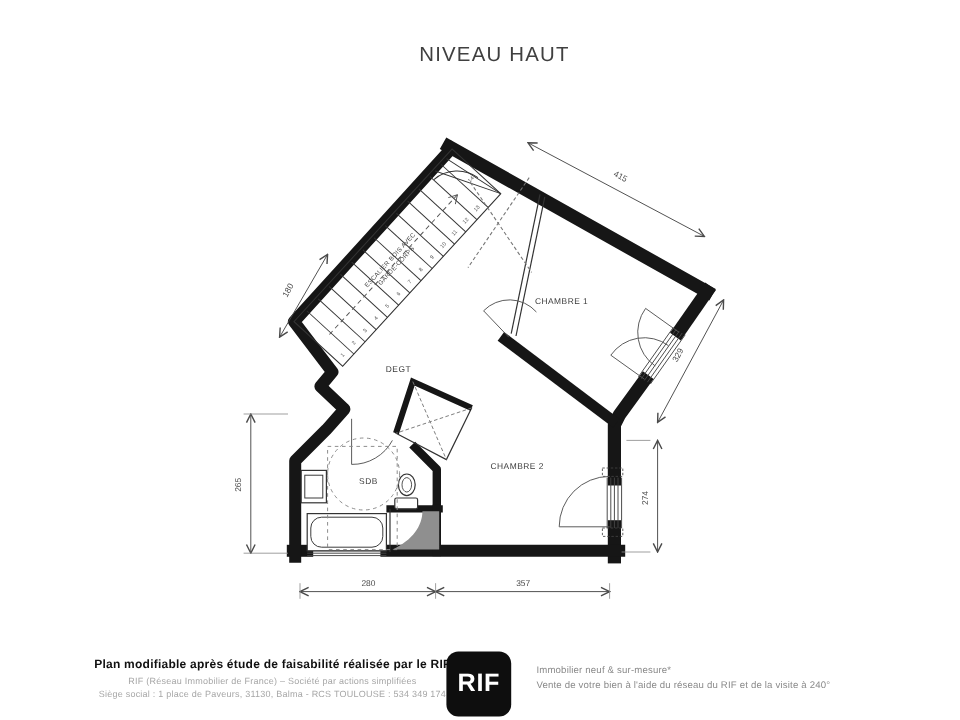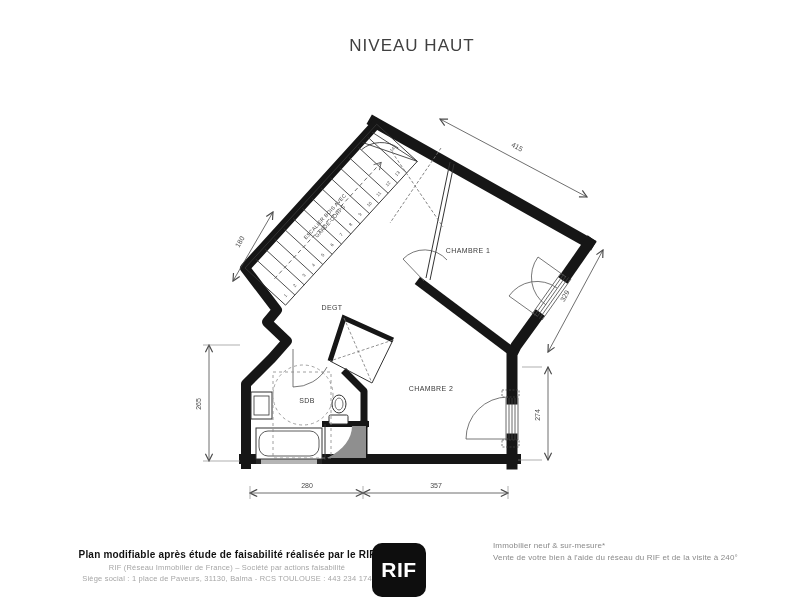--- a/index.html
+++ b/index.html
@@ -7,21 +7,21 @@
           font-family:"Liberation Sans", sans-serif; }
   .title { position:absolute; top:36px; left:12px; width:800px; text-align:center;
            font-size:17px; font-weight:500; letter-spacing:1px; color:#404040; }
   .plan-svg { position:absolute; left:0; top:0; }
   .footer-left { position:absolute; left:62px; top:549px; width:330px; text-align:center; }
   .footer-left .l1 { font-size:10px; font-weight:bold; color:#111; letter-spacing:.2px; }
   .footer-left .l2, .footer-left .l3 { font-size:7.5px; color:#a6a6a6; margin-top:2.5px; letter-spacing:.2px; }
   .logo { position:absolute; left:372px; top:543px; width:54px; height:54px; background:#0e0e0e;
           border-radius:10px; display:flex; align-items:center; justify-content:center; }
   .logo span { color:#fff; font-weight:bold; font-size:21px; letter-spacing:.5px; }
-  .footer-right { position:absolute; left:447px; top:540px; width:300px;margin-left:46px; }
+  .footer-right { position:absolute; left:447px; top:553px; width:300px; }
   .footer-right div { font-size:8px; color:#8a8a8a; line-height:11.5px; letter-spacing:.15px; }
   text { font-family:"Liberation Sans", sans-serif; }
   .roomlbl { font-size:7px; fill:#3a3a3a; letter-spacing:.4px; }
   .dimlbl  { font-size:7px; fill:#4a4a4a; }
   .stairnum{ font-size:4.5px; fill:#444; }
   .stairnote{ font-size:5.2px; fill:#444; letter-spacing:.3px; }
 </style>
 </head>
 <body>
 
@@ -224,22 +224,22 @@
       <text class="dimlbl" x="567" y="297" transform="rotate(-62 567 297)">329</text>
       <text class="dimlbl" x="540" y="415" transform="rotate(-90 540 415)">274</text>
       <text class="dimlbl" x="201" y="404" transform="rotate(-90 201 404)">265</text>
       <text class="dimlbl" x="307" y="488">280</text>
       <text class="dimlbl" x="436" y="488">357</text>
     </g>
   </svg>
 
   <div class="footer-left">
     <div class="l1">Plan modifiable après étude de faisabilité réalisée par le RIF</div>
-    <div class="l2">RIF (Réseau Immobilier de France) – Société par actions faisabilité</div>
-    <div class="l3">Siège social : 1 place de Paveurs, 31130, Balma - RCS TOULOUSE : 443 234 174</div>
+    <div class="l2">RIF (Réseau Immobilier de France) – Société par actions simplifiées</div>
+    <div class="l3">Siège social : 1 place de Paveurs, 31130, Balma - RCS TOULOUSE : 534 349 174</div>
   </div>
 
   <div class="logo">
     <span>RIF</span>
   </div>
 
   <div class="footer-right">
     <div>Immobilier neuf &amp; sur-mesure*</div>
     <div>Vente de votre bien à l'aide du réseau du RIF et de la visite à 240°</div>
   </div>

